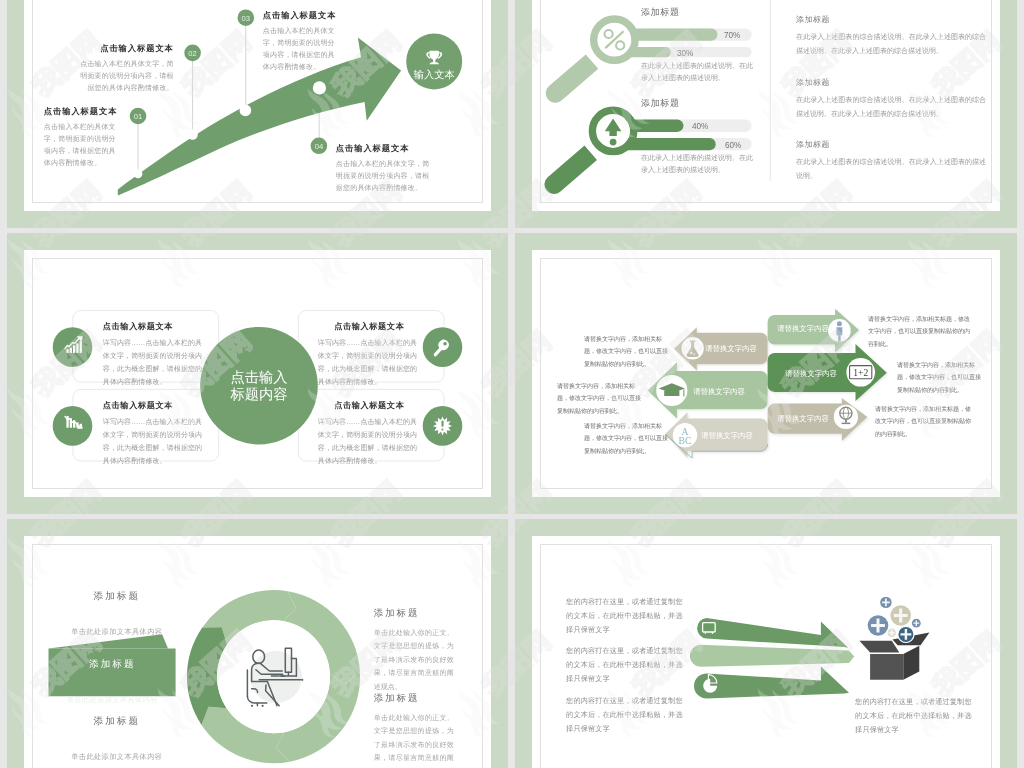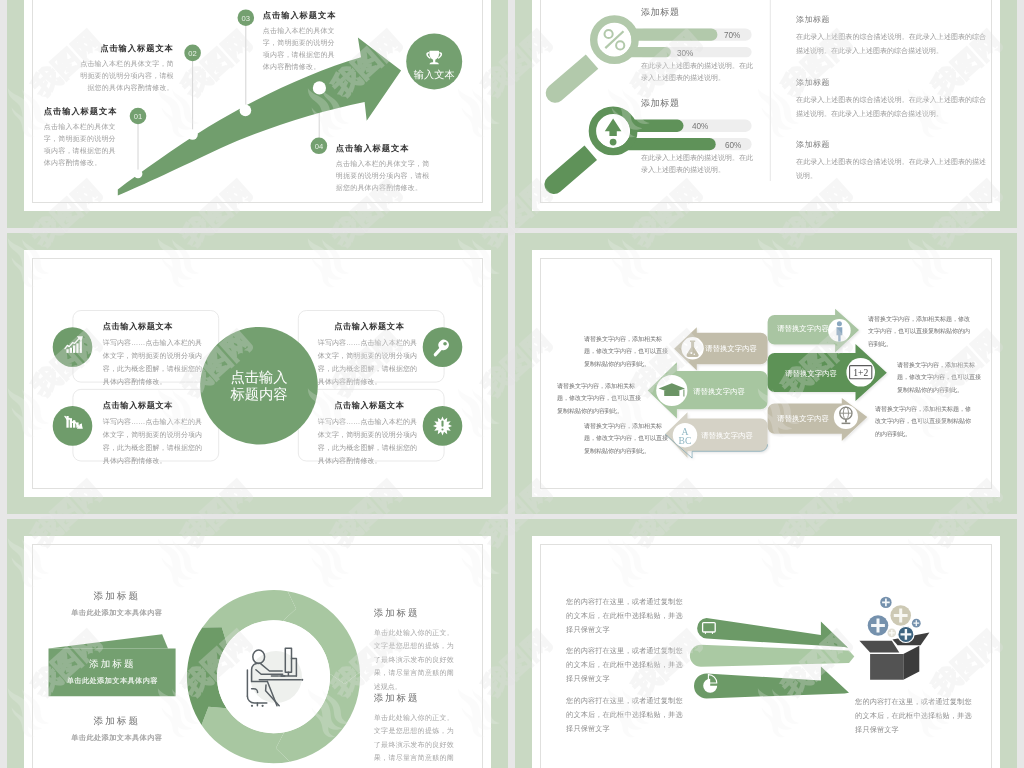--- a/index.html
+++ b/index.html
@@ -44,21 +44,21 @@
   .s3c.c2 .ct,.s3c.c4 .ct{text-align:center;}
   
   .s6l{position:absolute;left:25px;width:118px;font-size:7.2px;color:#8e8e8e;line-height:2.0;letter-spacing:.1px;}
   .s6l.p1{top:50px;}
   .s6l.p2{top:99px;}
   .s6l.p3{top:149px;}
   .s6r{position:absolute;left:314px;top:150px;width:121px;font-size:7.2px;color:#8e8e8e;line-height:2.0;letter-spacing:.1px;}
   
   .s5l{position:absolute;text-align:center;}
   .s5l .lt{font-size:9.6px;color:#6e6e6e;letter-spacing:2px;}
-  .s5l .lb{font-size:7.2px;color:#a6a6a6;letter-spacing:.4px;margin-top:5px;font-weight:bold;}
+  .s5l .lb{font-size:7.2px;color:#a6a6a6;letter-spacing:.4px;margin-top:24px;}
   .s5l.l1{left:10px;top:45px;width:148px;}
   .s5l.l2{left:16px;top:113px;width:127px;}
   .s5l.l2 .lt{color:#ffffff;}
   .s5l.l2 .lb{color:#e9f0e8;}
   .s5l.l3{left:10px;top:170px;width:148px;}
   .s5r{position:absolute;left:341px;width:80px;}
   .s5r .rt{font-size:9.4px;color:#6e6e6e;letter-spacing:2px;}
   .s5r .rb{font-size:7px;color:#a6a6a6;line-height:1.95;margin-top:6px;text-align:justify;}
   .s5r.r1{top:62px;}
   .s5r.r2{top:147px;}

